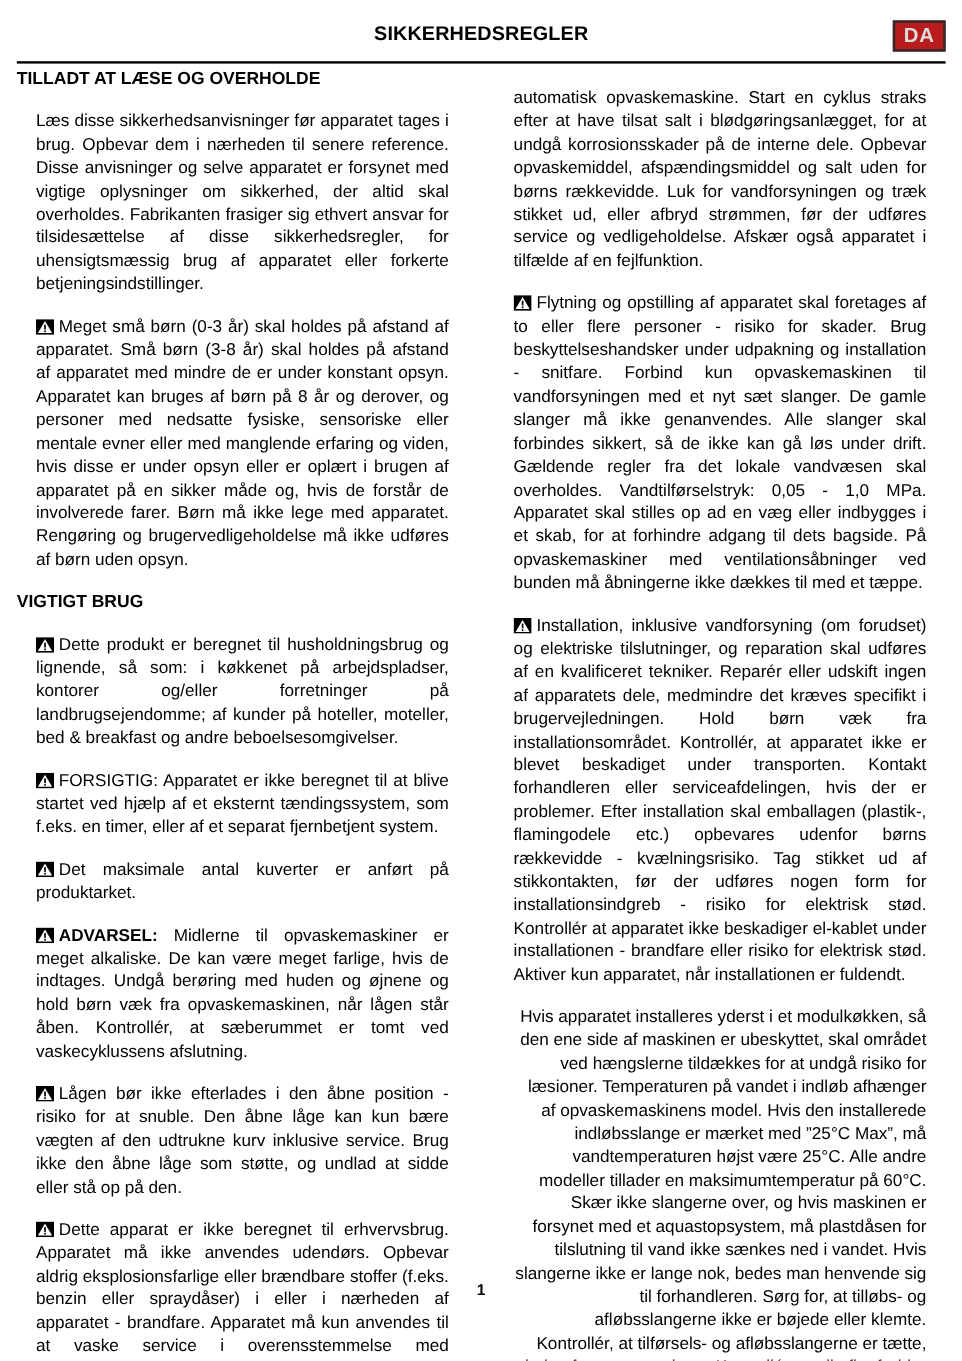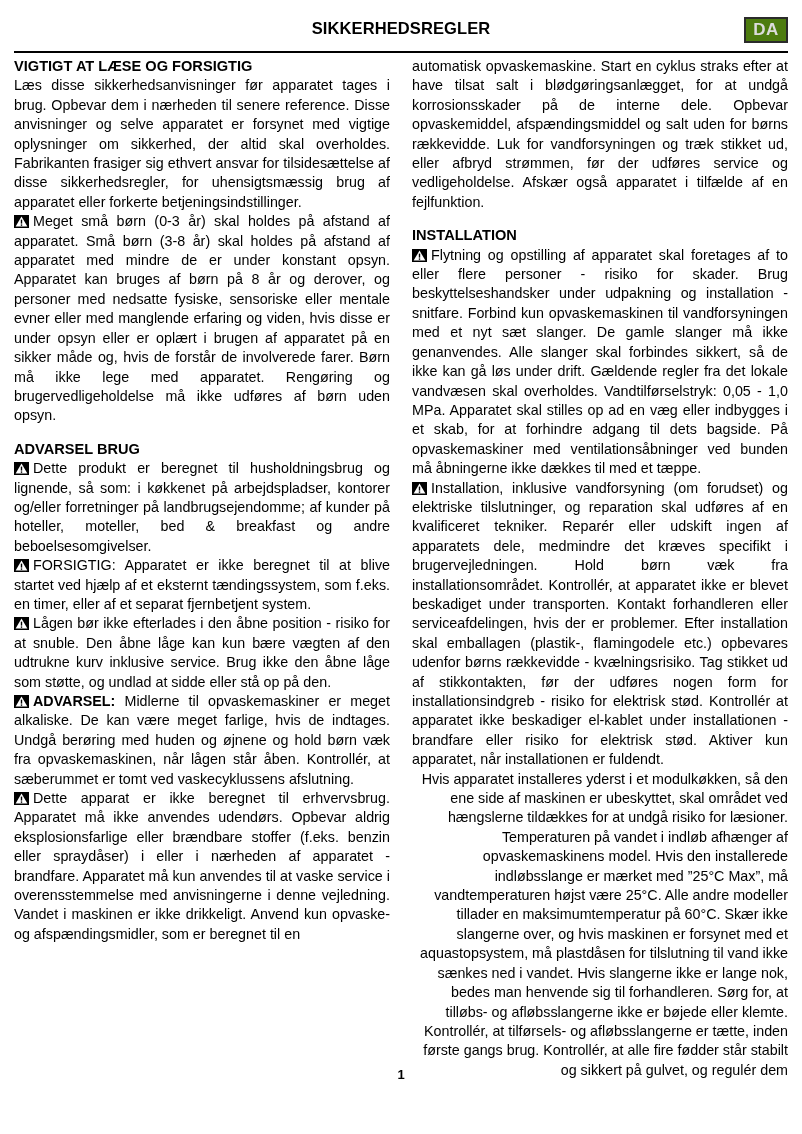--- a/index.html
+++ b/index.html
@@ -38,21 +38,21 @@
     font-size: 16.5px;
     font-weight: bold;
     letter-spacing: 0.1px;
   }
   .lang-badge {
     position: absolute;
     right: 14px;
     top: 17px;
     width: 44px;
     height: 26px;
-    background: #4d7c0f;
+    background: #b91c1c;
     border: 2px solid #2b2b2b;
     box-sizing: border-box;
     color: #dcdcdc;
     font-size: 17px;
     font-weight: bold;
     line-height: 22px;
     text-align: center;
     letter-spacing: 0.5px;
   }
   .header-rule {
@@ -82,21 +82,21 @@
     font-size: 14.6px;
     font-weight: bold;
     line-height: 19.4px;
     margin: 0;
     text-align: left;
   }
   .sec-heading.spaced {
     margin-top: 14px;
   }
   p.para {
-    margin: 0;
+    margin: 16px;
     font-size: 14.3px;
     line-height: 19.4px;
     text-align: justify;
     text-justify: inter-word;
     hyphens: none;
   }
   p.para.noj {
     text-align: right;
   }
   .strongrun {
@@ -136,77 +136,82 @@
   <div class="header">
     <div class="header-title">SIKKERHEDSREGLER</div>
     <div class="lang-badge">DA</div>
     <div class="header-rule"></div>
   </div>
 
   <div class="columns">
 
     <div class="col">
 
-      <h2 class="sec-heading">VIGTIGT AT LÆSE OG FORSIGTIG</h2>
+      <h2 class="sec-heading">TILLADT AT LÆSE OG OVERHOLDE</h2>
 
       <p class="para">Læs disse sikkerhedsanvisninger før apparatet tages i brug. Opbevar dem i nærheden til senere reference. Disse anvisninger og selve apparatet er forsynet med vigtige oplysninger om sikkerhed, der altid skal overholdes. Fabrikanten frasiger sig ethvert ansvar for tilsidesættelse af disse sikkerhedsregler, for uhensigtsmæssig brug af apparatet eller forkerte betjeningsindstillinger.</p>
 
       <p class="para"><span class="warn-icon"><svg width="15" height="13" viewBox="0 0 15 13">
               <rect x="0" y="0" width="15" height="13" fill="#000000"></rect>
               <polygon points="7.5,1.6 13.4,11.6 1.6,11.6" fill="#ffffff"></polygon>
               <rect x="6.8" y="4.6" width="1.4" height="4.0" fill="#000000"></rect>
               <rect x="6.8" y="9.4" width="1.4" height="1.4" fill="#000000"></rect>
             </svg></span><span>Meget små børn (0-3 år) skal holdes på afstand af apparatet. Små børn (3-8 år) skal holdes på afstand af apparatet med mindre de er under konstant opsyn. Apparatet kan bruges af børn på 8 år og derover, og personer med nedsatte fysiske, sensoriske eller mentale evner eller med manglende erfaring og viden, hvis disse er under opsyn eller er oplært i brugen af apparatet på en sikker måde og, hvis de forstår de involverede farer. Børn må ikke lege med apparatet. Rengøring og brugervedligeholdelse må ikke udføres af børn uden opsyn.</span></p>
 
-      <h2 class="sec-heading spaced">ADVARSEL BRUG</h2>
+      <h2 class="sec-heading spaced">VIGTIGT BRUG</h2>
 
       <p class="para"><span class="warn-icon"><svg width="15" height="13" viewBox="0 0 15 13">
               <rect x="0" y="0" width="15" height="13" fill="#000000"></rect>
               <polygon points="7.5,1.6 13.4,11.6 1.6,11.6" fill="#ffffff"></polygon>
               <rect x="6.8" y="4.6" width="1.4" height="4.0" fill="#000000"></rect>
               <rect x="6.8" y="9.4" width="1.4" height="1.4" fill="#000000"></rect>
             </svg></span><span>Dette produkt er beregnet til husholdningsbrug og lignende, så som: i køkkenet på arbejdspladser, kontorer og/eller forretninger på landbrugsejendomme; af kunder på hoteller, moteller, bed &amp; breakfast og andre beboelsesomgivelser.</span></p>
 
       <p class="para"><span class="warn-icon"><svg width="15" height="13" viewBox="0 0 15 13">
               <rect x="0" y="0" width="15" height="13" fill="#000000"></rect>
               <polygon points="7.5,1.6 13.4,11.6 1.6,11.6" fill="#ffffff"></polygon>
               <rect x="6.8" y="4.6" width="1.4" height="4.0" fill="#000000"></rect>
               <rect x="6.8" y="9.4" width="1.4" height="1.4" fill="#000000"></rect>
             </svg></span><span>FORSIGTIG: Apparatet er ikke beregnet til at blive startet ved hjælp af et eksternt tændingssystem, som f.eks. en timer, eller af et separat fjernbetjent system.</span></p>
 
+      <p class="para"><span class="warn-icon"><svg width="15" height="13" viewBox="0 0 15 13">
+              <rect x="0" y="0" width="15" height="13" fill="#000000"></rect>
+              <polygon points="7.5,1.6 13.4,11.6 1.6,11.6" fill="#ffffff"></polygon>
+              <rect x="6.8" y="4.6" width="1.4" height="4.0" fill="#000000"></rect>
+              <rect x="6.8" y="9.4" width="1.4" height="1.4" fill="#000000"></rect>
+            </svg></span><span>Det maksimale antal kuverter er anført på produktarket.</span></p>
+
+      <p class="para"><span class="warn-icon"><svg width="15" height="13" viewBox="0 0 15 13">
+              <rect x="0" y="0" width="15" height="13" fill="#000000"></rect>
+              <polygon points="7.5,1.6 13.4,11.6 1.6,11.6" fill="#ffffff"></polygon>
+              <rect x="6.8" y="4.6" width="1.4" height="4.0" fill="#000000"></rect>
+              <rect x="6.8" y="9.4" width="1.4" height="1.4" fill="#000000"></rect>
+            </svg></span><span class="strongrun">ADVARSEL:</span><span> Midlerne til opvaskemaskiner er meget alkaliske. De kan være meget farlige, hvis de indtages. Undgå berøring med huden og øjnene og hold børn væk fra opvaskemaskinen, når lågen står åben. Kontrollér, at sæberummet er tomt ved vaskecyklussens afslutning.</span></p>
 
       <p class="para"><span class="warn-icon"><svg width="15" height="13" viewBox="0 0 15 13">
               <rect x="0" y="0" width="15" height="13" fill="#000000"></rect>
               <polygon points="7.5,1.6 13.4,11.6 1.6,11.6" fill="#ffffff"></polygon>
               <rect x="6.8" y="4.6" width="1.4" height="4.0" fill="#000000"></rect>
               <rect x="6.8" y="9.4" width="1.4" height="1.4" fill="#000000"></rect>
             </svg></span><span>Lågen bør ikke efterlades i den åbne position - risiko for at snuble. Den åbne låge kan kun bære vægten af den udtrukne kurv inklusive service. Brug ikke den åbne låge som støtte, og undlad at sidde eller stå op på den.</span></p>
 
-      <p class="para"><span class="warn-icon"><svg width="15" height="13" viewBox="0 0 15 13">
-              <rect x="0" y="0" width="15" height="13" fill="#000000"></rect>
-              <polygon points="7.5,1.6 13.4,11.6 1.6,11.6" fill="#ffffff"></polygon>
-              <rect x="6.8" y="4.6" width="1.4" height="4.0" fill="#000000"></rect>
-              <rect x="6.8" y="9.4" width="1.4" height="1.4" fill="#000000"></rect>
-            </svg></span><span class="strongrun">ADVARSEL:</span><span> Midlerne til opvaskemaskiner er meget alkaliske. De kan være meget farlige, hvis de indtages. Undgå berøring med huden og øjnene og hold børn væk fra opvaskemaskinen, når lågen står åben. Kontrollér, at sæberummet er tomt ved vaskecyklussens afslutning.</span></p>
-
 
       <p class="para"><span class="warn-icon"><svg width="15" height="13" viewBox="0 0 15 13">
               <rect x="0" y="0" width="15" height="13" fill="#000000"></rect>
               <polygon points="7.5,1.6 13.4,11.6 1.6,11.6" fill="#ffffff"></polygon>
               <rect x="6.8" y="4.6" width="1.4" height="4.0" fill="#000000"></rect>
               <rect x="6.8" y="9.4" width="1.4" height="1.4" fill="#000000"></rect>
             </svg></span><span>Dette apparat er ikke beregnet til erhvervsbrug. Apparatet må ikke anvendes udendørs. Opbevar aldrig eksplosionsfarlige eller brændbare stoffer (f.eks. benzin eller spraydåser) i eller i nærheden af apparatet - brandfare. Apparatet må kun anvendes til at vaske service i overensstemmelse med anvisningerne i denne vejledning. Vandet i maskinen er ikke drikkeligt. Anvend kun opvaske- og afspændingsmidler, som er beregnet til en</span></p>
 
     </div>
 
     <div class="col">
 
       <p class="para">automatisk opvaskemaskine. Start en cyklus straks efter at have tilsat salt i blødgøringsanlægget, for at undgå korrosionsskader på de interne dele. Opbevar opvaskemiddel, afspændingsmiddel og salt uden for børns rækkevidde. Luk for vandforsyningen og træk stikket ud, eller afbryd strømmen, før der udføres service og vedligeholdelse. Afskær også apparatet i tilfælde af en fejlfunktion.</p>
 
-      <h2 class="sec-heading spaced">INSTALLATION</h2>
 
       <p class="para"><span class="warn-icon"><svg width="15" height="13" viewBox="0 0 15 13">
               <rect x="0" y="0" width="15" height="13" fill="#000000"></rect>
               <polygon points="7.5,1.6 13.4,11.6 1.6,11.6" fill="#ffffff"></polygon>
               <rect x="6.8" y="4.6" width="1.4" height="4.0" fill="#000000"></rect>
               <rect x="6.8" y="9.4" width="1.4" height="1.4" fill="#000000"></rect>
             </svg></span><span>Flytning og opstilling af apparatet skal foretages af to eller flere personer - risiko for skader. Brug beskyttelseshandsker under udpakning og installation - snitfare. Forbind kun opvaskemaskinen til vandforsyningen med et nyt sæt slanger. De gamle slanger må ikke genanvendes. Alle slanger skal forbindes sikkert, så de ikke kan gå løs under drift. Gældende regler fra det lokale vandvæsen skal overholdes. Vandtilførselstryk: 0,05 - 1,0 MPa. Apparatet skal stilles op ad en væg eller indbygges i et skab, for at forhindre adgang til dets bagside. På opvaskemaskiner med ventilationsåbninger ved bunden må åbningerne ikke dækkes til med et tæppe.</span></p>
 
       <p class="para"><span class="warn-icon"><svg width="15" height="13" viewBox="0 0 15 13">
               <rect x="0" y="0" width="15" height="13" fill="#000000"></rect>

